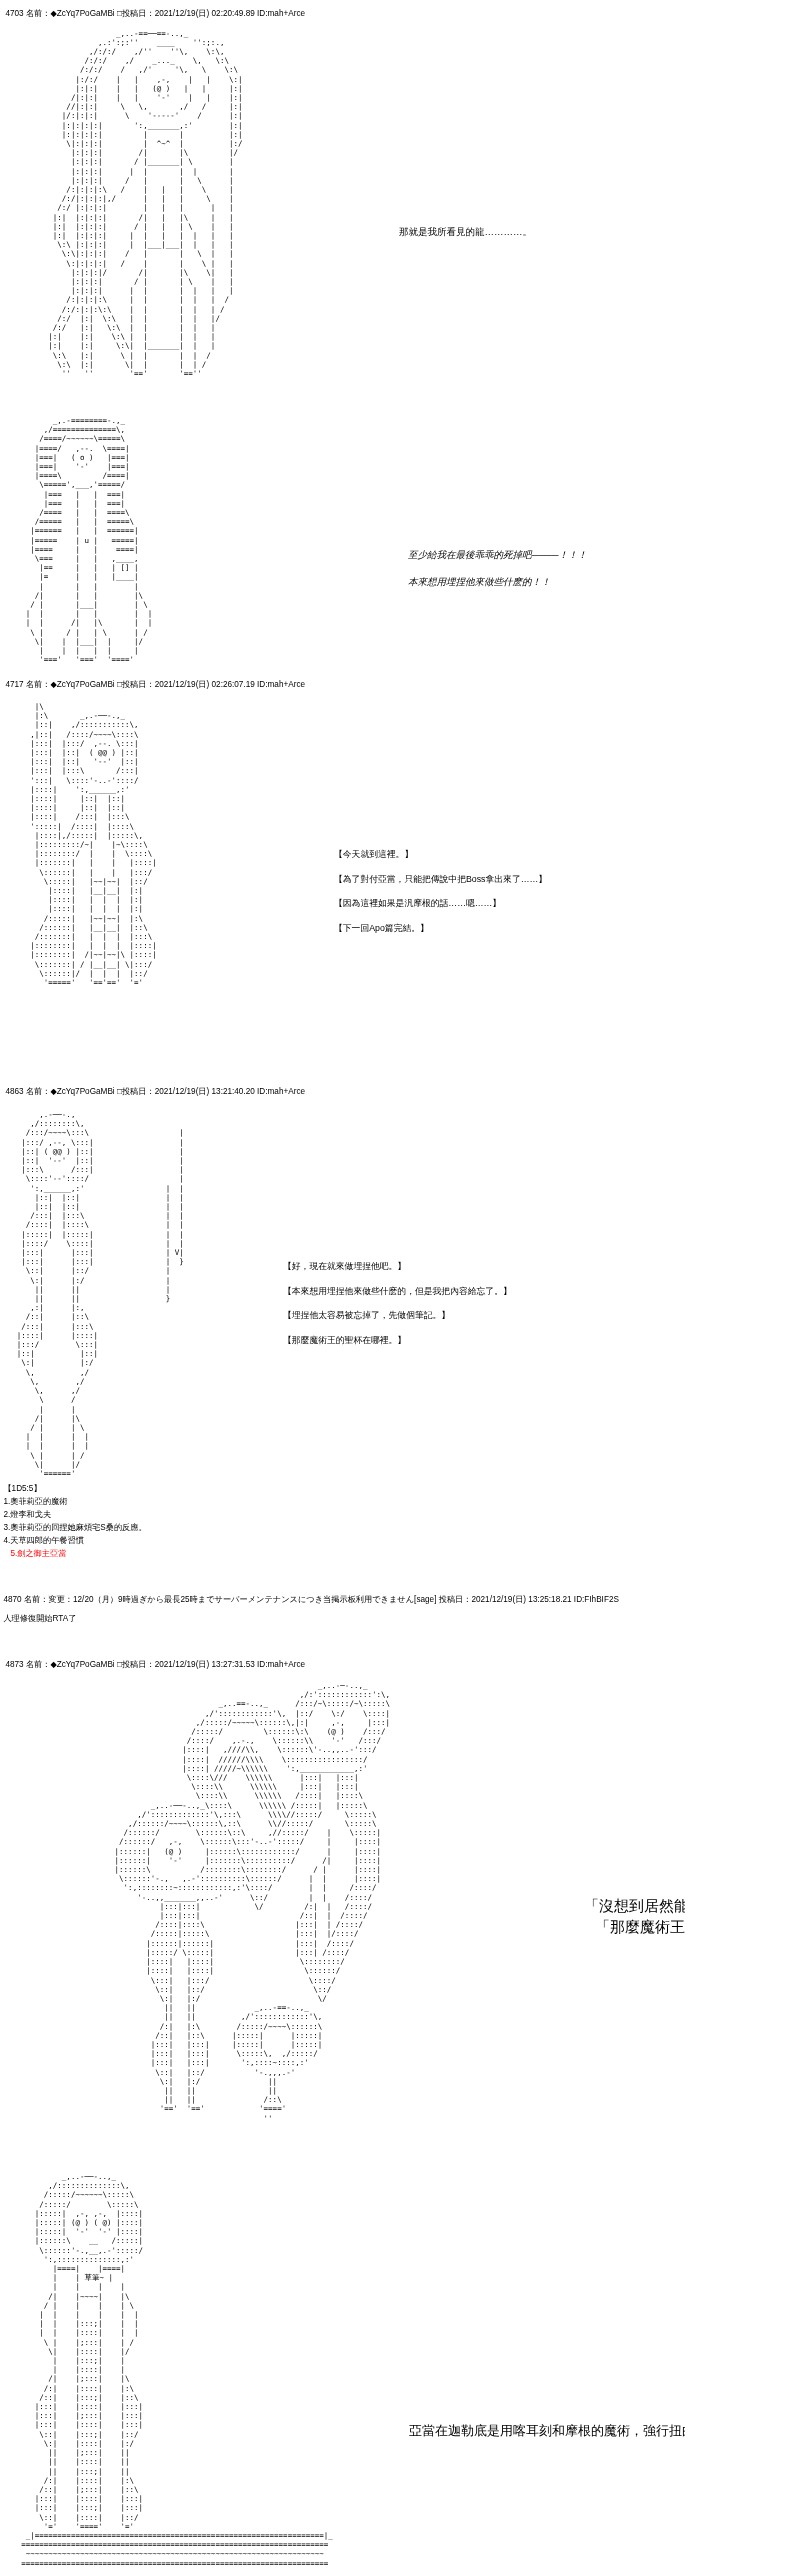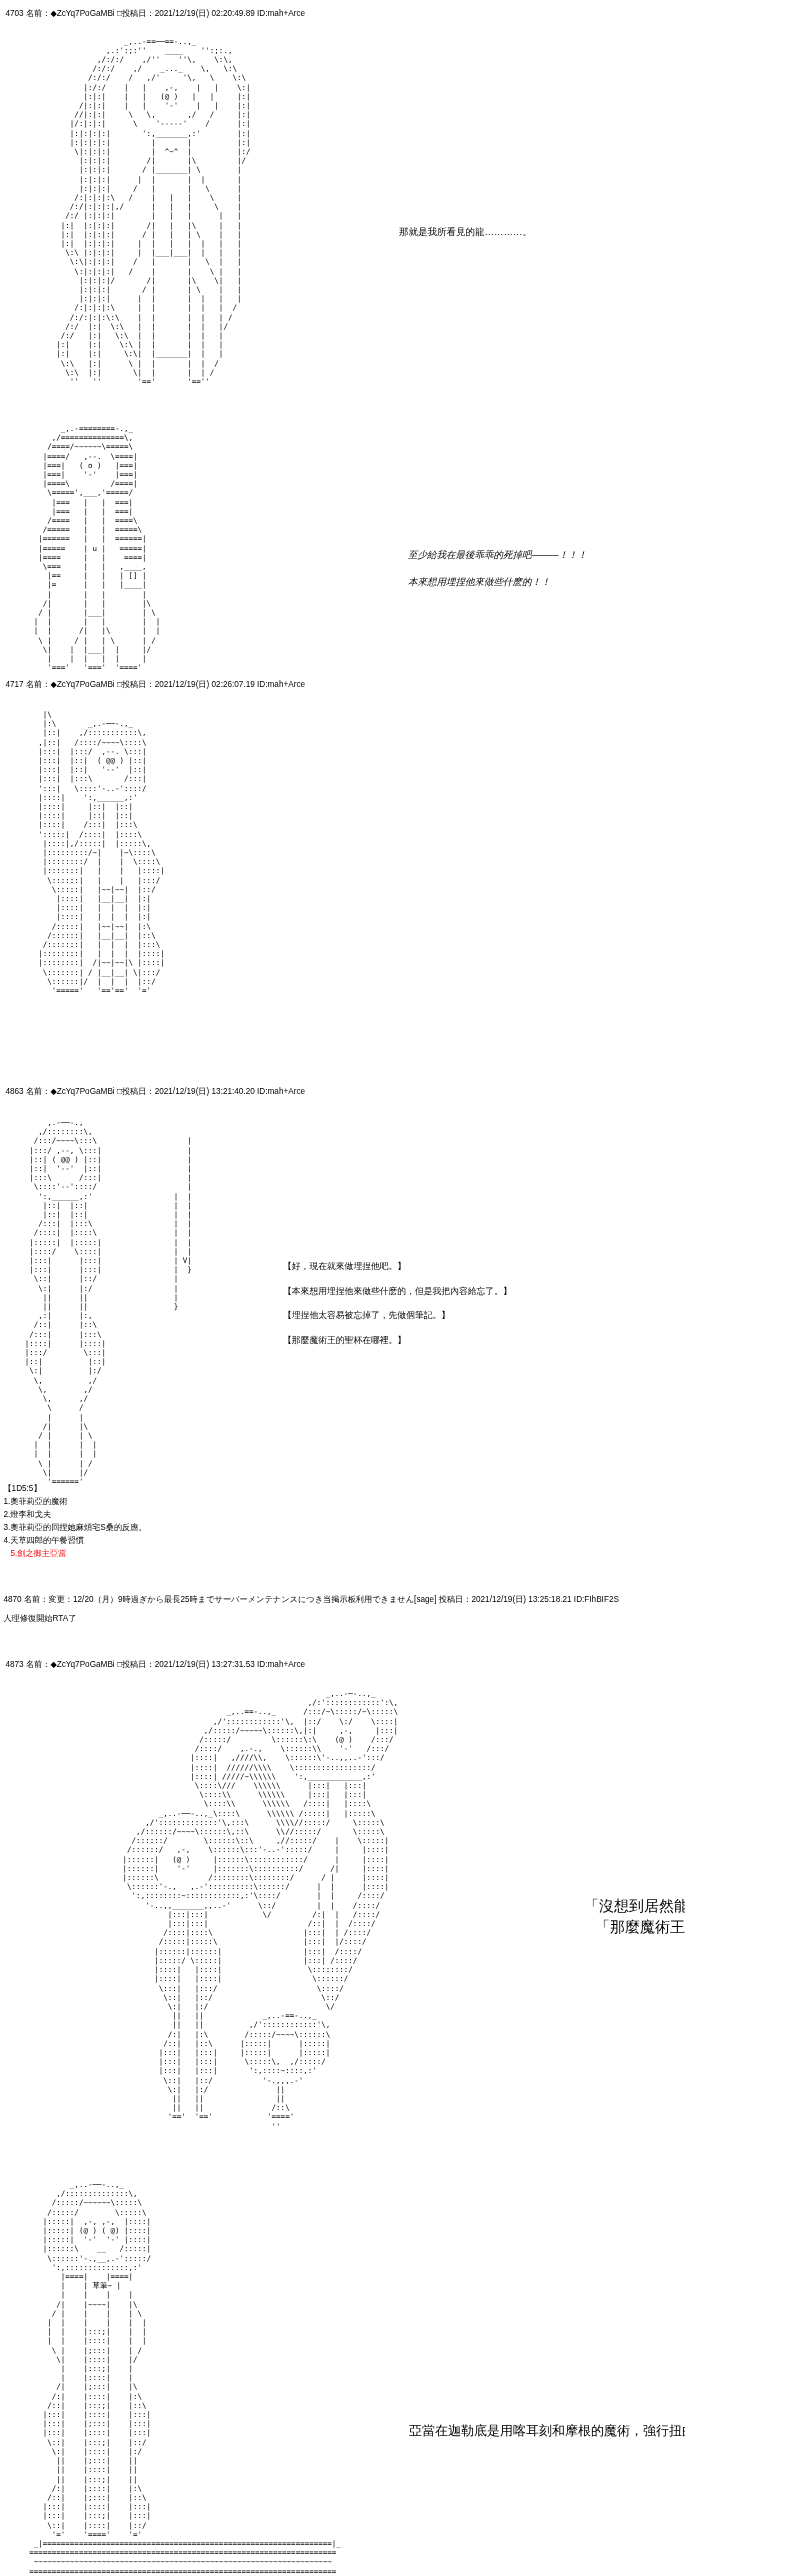--- a/index.html
+++ b/index.html
@@ -1,20 +1,20 @@
 <!DOCTYPE html>
 <html style="font-size:11px"><head>
 <meta charset="utf-8">
 <style>
   html,body{margin:0;padding:0;background:#ffffff;}
   .page{position:relative;width:685px;height:2576px;background:#ffffff;color:#000000;
         font-family:"Liberation Sans","DejaVu Sans",sans-serif;overflow:hidden;}
   .hdr{position:absolute;font-size:8.2px;white-space:nowrap;}
   .aa{position:absolute;font-family:"DejaVu Sans Mono",monospace;font-size:7.5px;line-height:9.2px;
-      white-space:pre;margin:12px;}
+      white-space:pre;margin:4px;}
   .dlg{position:absolute;font-size:9.5px;white-space:nowrap;}
   .dlg2{position:absolute;font-size:9.5px;white-space:nowrap;line-height:27px;font-style:italic;}
   .nar{position:absolute;font-size:8.8px;white-space:nowrap;line-height:24.5px;}
   .roll{position:absolute;font-size:8.2px;white-space:nowrap;line-height:13px;}
   .roll .red{color:#ff0000;margin-left:7px;}
   .small{position:absolute;font-size:8.2px;white-space:nowrap;}
   .chp{position:absolute;font-size:13px;white-space:nowrap;}
   .qt{position:absolute;font-size:15px;white-space:nowrap;}
   .bottomnar{position:absolute;font-size:13px;white-space:nowrap;padding-left:38px;}
 </style>
@@ -120,20 +120,26 @@
         |::::|   |  |  |  |:|
         |::::|   |  |  |  |:|
        /:::::|   |~~|~~|  |:\
       /::::::|   |__|__|  |::\
      /:::::::|   |  |  |  |:::\
     |::::::::|   |  |  |  |::::|
     |::::::::|  /|~~|~~|\ |::::|
      \:::::::| / |__|__| \|:::/
       \::::::|/  |  |  |  |::/
        '====='   '=='=='  '='</pre>
+  <div class="nar" style="left:334px;top:842px">
+    <div>【今天就到這裡。】</div>
+    <div>【為了對付亞當，只能把傳說中把Boss拿出來了……】</div>
+    <div>【因為這裡如果是汎摩根的話……嗯……】</div>
+    <div>【下一回Apo篇完結。】</div>
+  </div>
 
   <div class="hdr" style="left:5.4px;top:1086px">4863 名前：◆ZcYq7PoGaMBi □投稿日：2021/12/19(日) 13:21:40.20 ID:mah+Arce</div>
   <pre class="aa" style="left:8.2px;top:1106px">      ,.-──-.,
     ,/::::::::\,
    /:::/~~~~\:::\                    |
   |:::/ ,--, \:::|                   |
   |::| ( @@ ) |::|                   |
   |::|  '--'  |::|                   |
   |:::\      /:::|                   |
    \::::'--'::::/                    |

